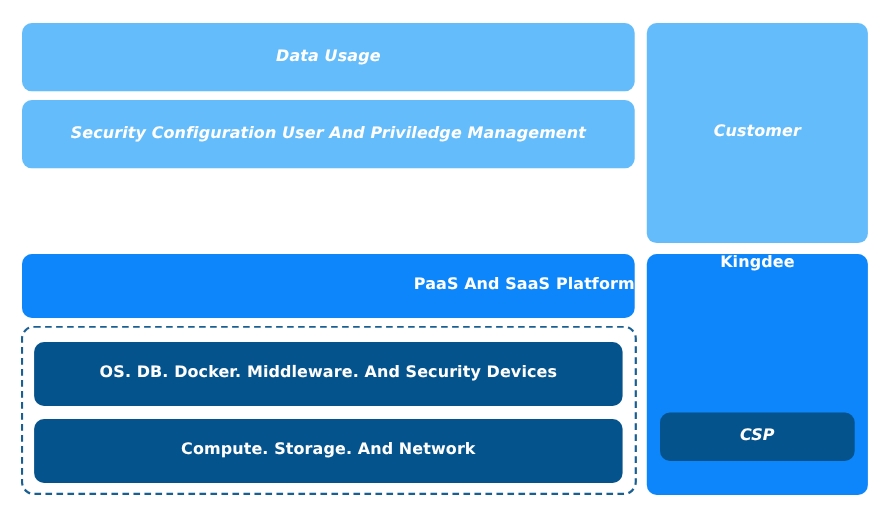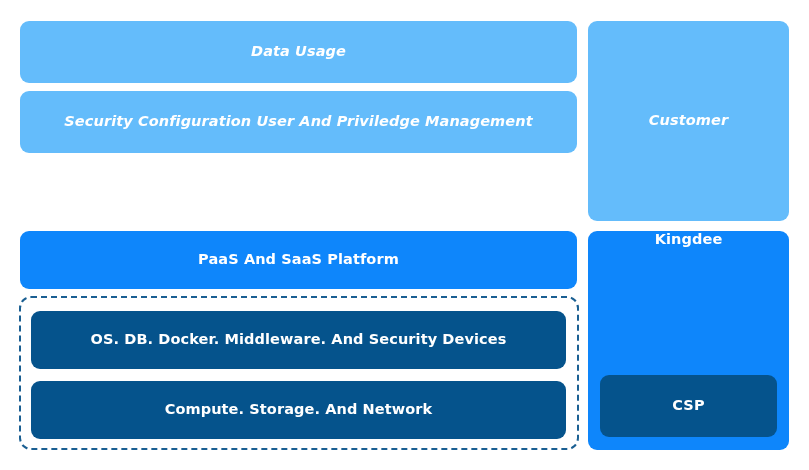--- a/index.html
+++ b/index.html
@@ -52,20 +52,21 @@
   #row-data-usage      { top: 21px; }
   #row-security        { top: 91px; }
   #row-custom-code     { top: 161px; }
 
   #row-paas {
     left: 20px;
     top: 231px;
     width: 557px;
     height: 58px;
     font-size: 14.5px;
+    justify-content: flex-end;
   }
 
   
   #infra-group {
     position: absolute;
     left: 19px;
     top: 296px;
     width: 560px;
     height: 154px;
     box-sizing: border-box;
@@ -98,22 +99,23 @@
     height: 219px;
     font-size: 14.5px;
     align-items: flex-start;
     justify-content: center;
   }
 
   #row-csp {
     left: 600px;
     top: 375px;
     width: 177px;
-    height: 62px;
+    height: 44px;
     font-size: 14.5px;
+    font-style: italic;
   }
 </style>
 </head>
 <body>
 
 <div class="diagram">
 
   <div class="box light row-light" id="row-data-usage">
     <span>Data Usage</span>
   </div>

